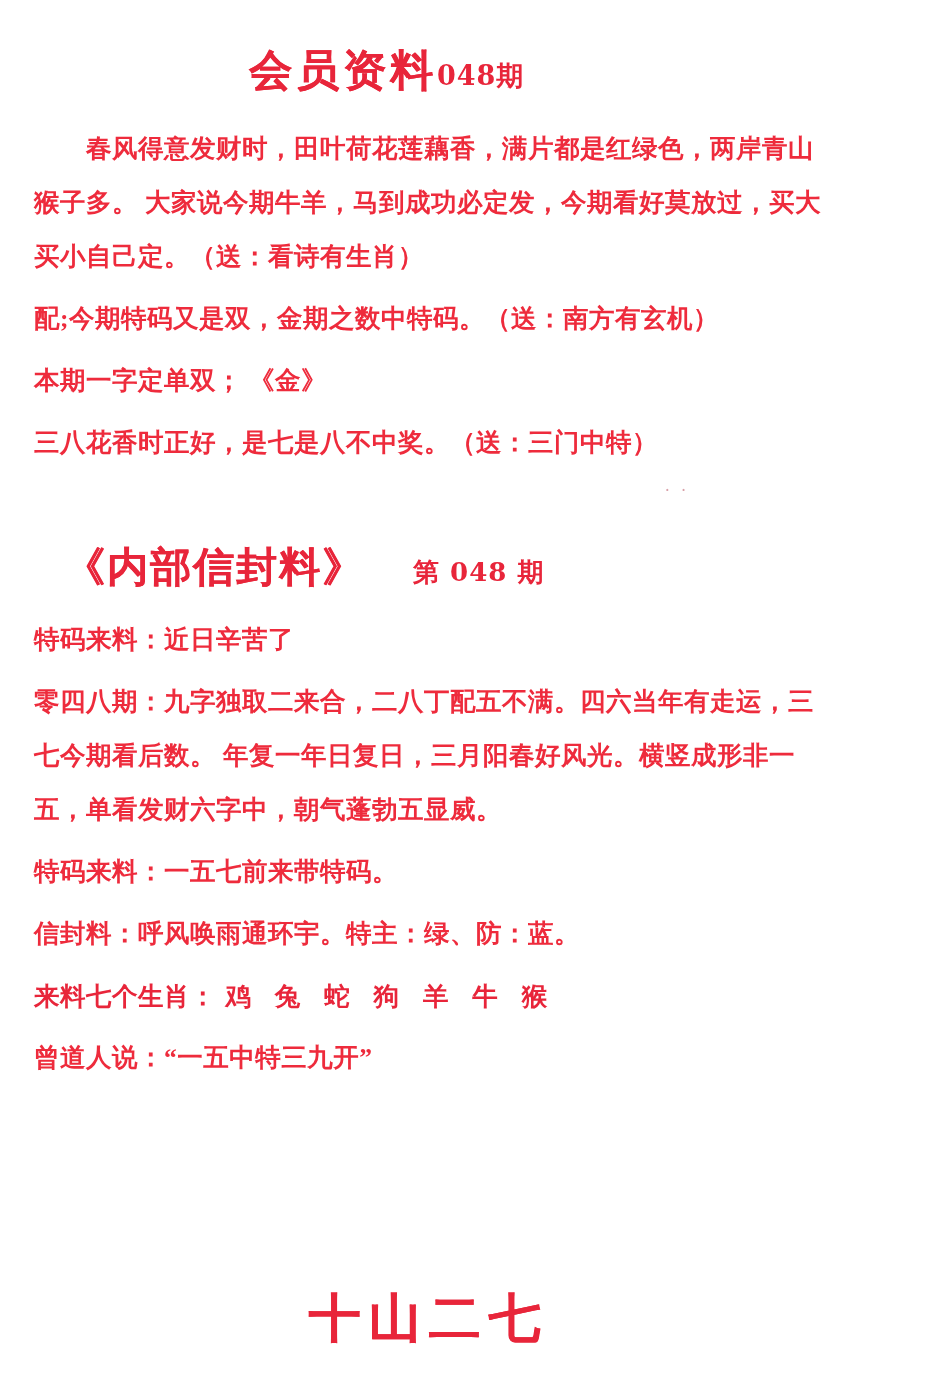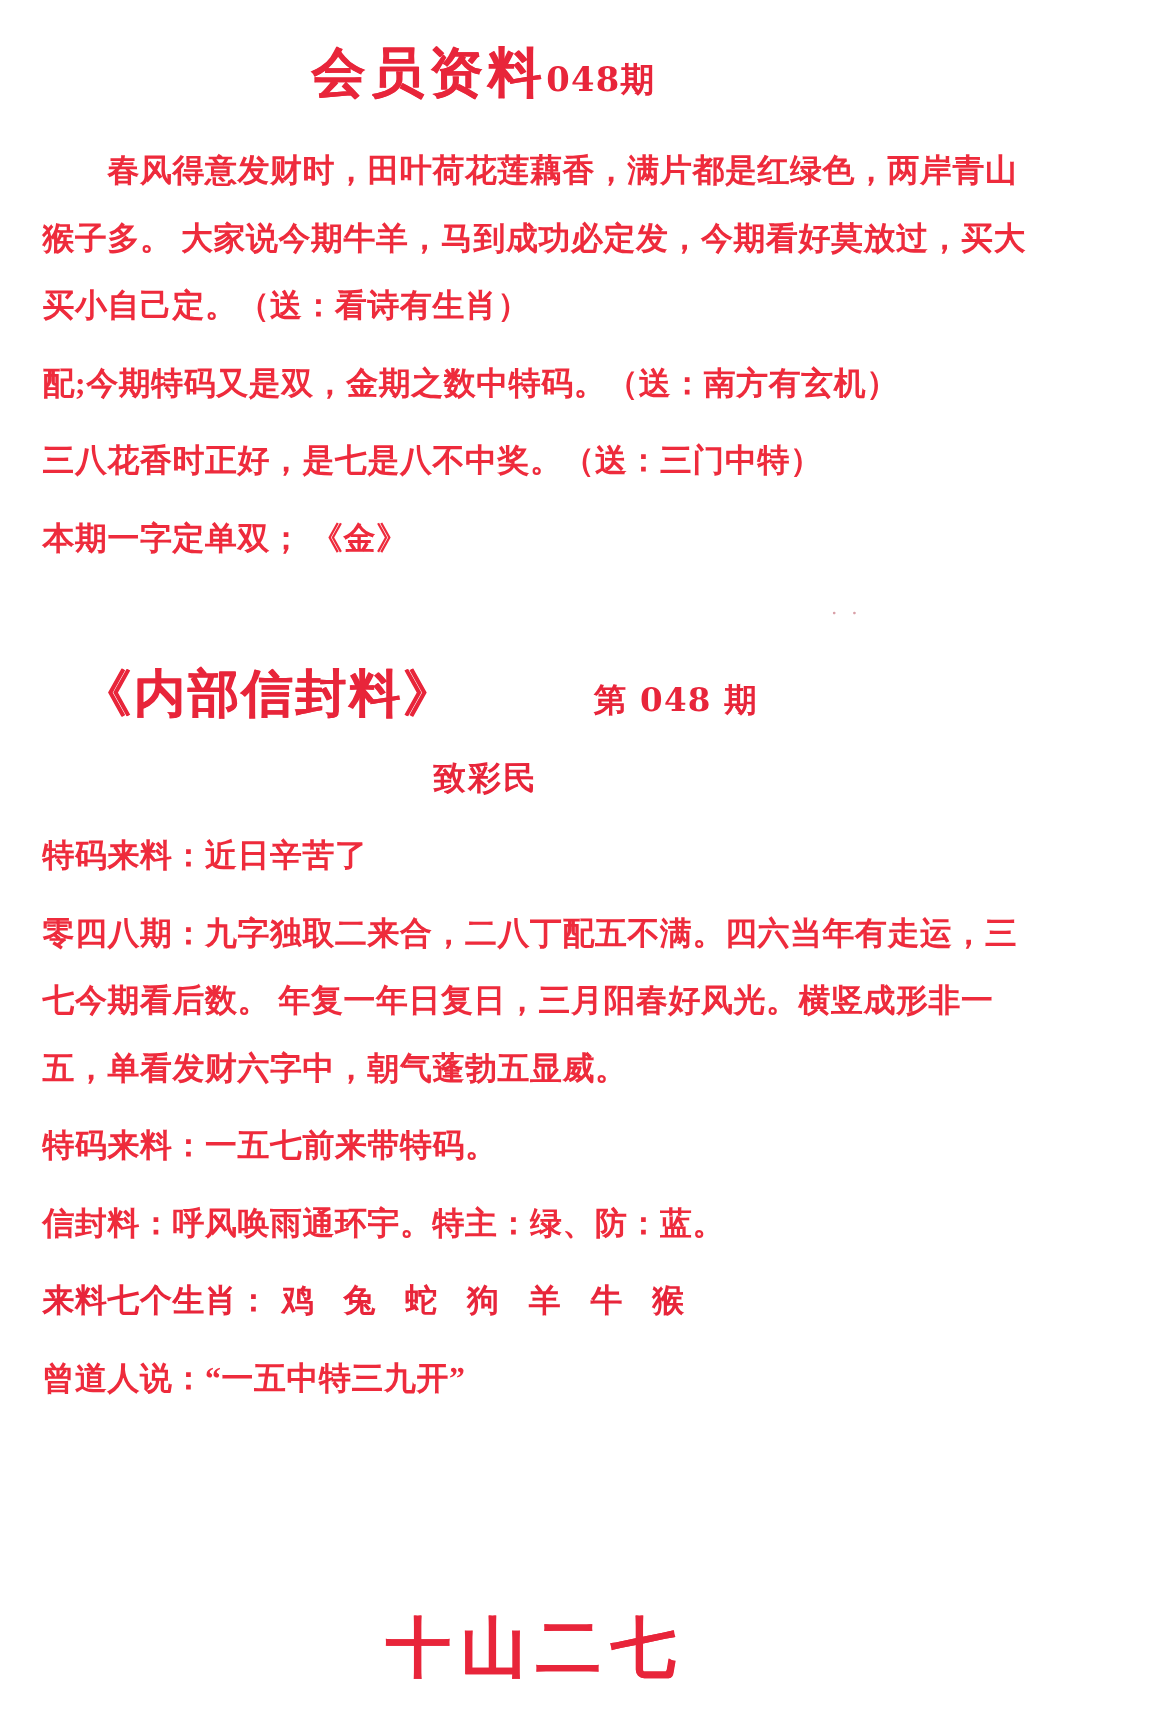--- a/index.html
+++ b/index.html
@@ -13,21 +13,21 @@
     font-family: "DejaVu Serif", "Liberation Serif", serif;
     color: #e8253a;
     position: relative;
     overflow: hidden;
   }
   .page {
     width: 857px;
     height: 1388px;
     position: relative;
     box-sizing: border-box;
-    padding: 0 34px;
+    padding: 12px 34px;
     border-radius: 11px;
   }
 
   
   .sec1-head {
     display: flex;
     align-items: baseline;
     padding-top: 30px;
     padding-left: 215px;
   }
@@ -70,21 +70,21 @@
   .sec2-title {
     font-size: 41px;
     font-weight: bold;
     color: #e8253a;
     letter-spacing: 2px;
     text-shadow: 0.5px 0 0 #e8253a;
   }
   .sec2-issue {
     font-size: 26px;
     font-weight: bold;
-    margin-left: 110px;
+    margin-left: 48px;
     letter-spacing: 1px;
   }
   .sec2-sub {
     text-align: center;
     font-size: 26px;
     font-weight: bold;
     margin-top: 22px;
     padding-right: 80px;
     letter-spacing: 2px;
   }
@@ -130,31 +130,30 @@
 
 <div class="page">
 
   <div class="sec1-head">
     <div class="sec1-title">会员资料</div>
     <div class="sec1-issue">048期</div>
   </div>
 
   <div class="para indent p-top-1">春风得意发财时，田叶荷花莲藕香，满片都是红绿色，两岸青山猴子多。 大家说今期牛羊，马到成功必定发，今期看好莫放过，买大买小自己定。（送：看诗有生肖）</div>
   <div class="para p-gap">配;今期特码又是双，金期之数中特码。（送：南方有玄机）</div>
+  <div class="para p-gap">本期一字定单双；   《金》</div>
   <div class="para p-gap">三八花香时正好，是七是八不中奖。（送：三门中特）</div>
-  <div class="para p-gap">本期一字定单双；   《金》</div>
 
   <div class="dots">. .</div>
 
   <div class="sec2-head">
     <div class="sec2-title">《内部信封料》</div>
     <div class="sec2-issue">第 048 期</div>
   </div>
 
-  <div class="sec2-sub">致彩民</div>
 
   <div class="para p-gap" style="margin-top:18px">特码来料：近日辛苦了</div>
   <div class="para p-gap">零四八期：九字独取二来合，二八丁配五不满。四六当年有走运，三七今期看后数。 年复一年日复日，三月阳春好风光。横竖成形非一五，单看发财六字中，朝气蓬勃五显威。</div>
   <div class="para p-gap">特码来料：一五七前来带特码。</div>
   <div class="para p-gap">信封料：呼风唤雨通环宇。特主：绿、防：蓝。</div>
 
   <div class="zodiac-line p-gap">
     <span>来料七个生肖：</span>
     <span class="zodiac-items">
       <span>鸡</span>

